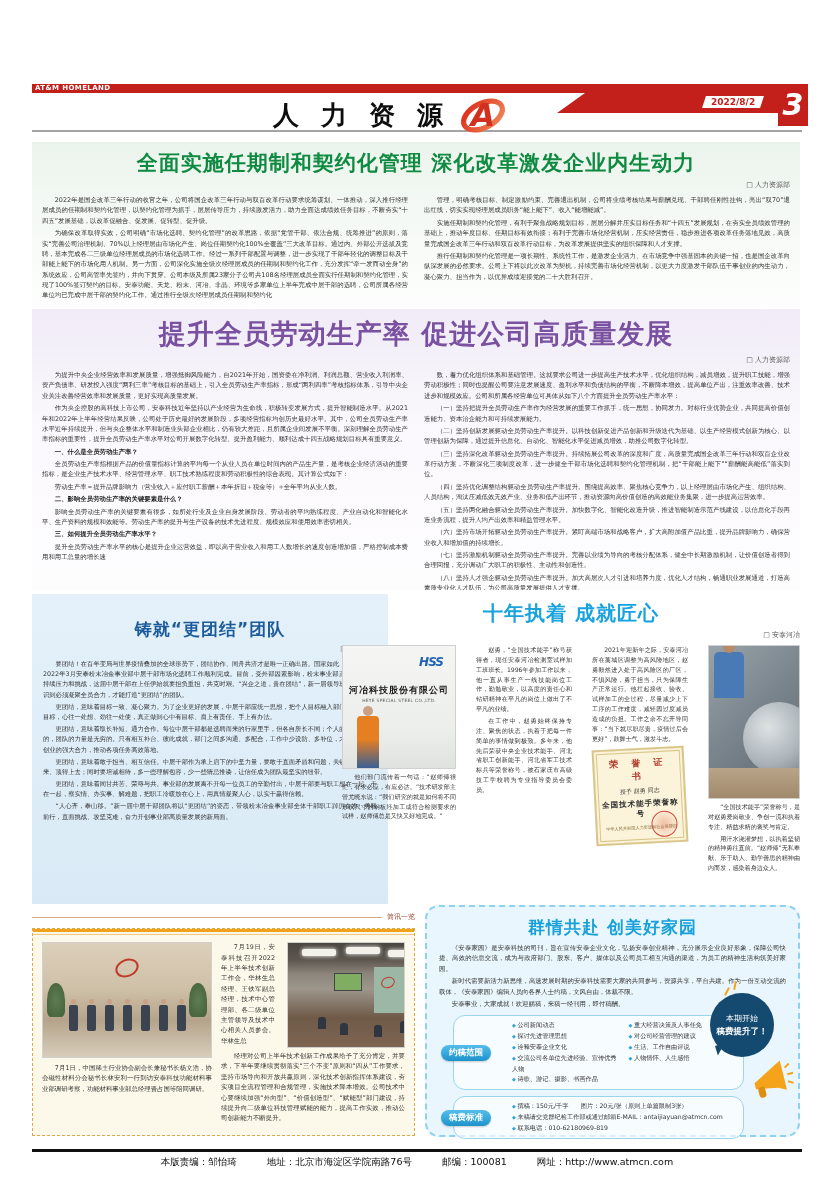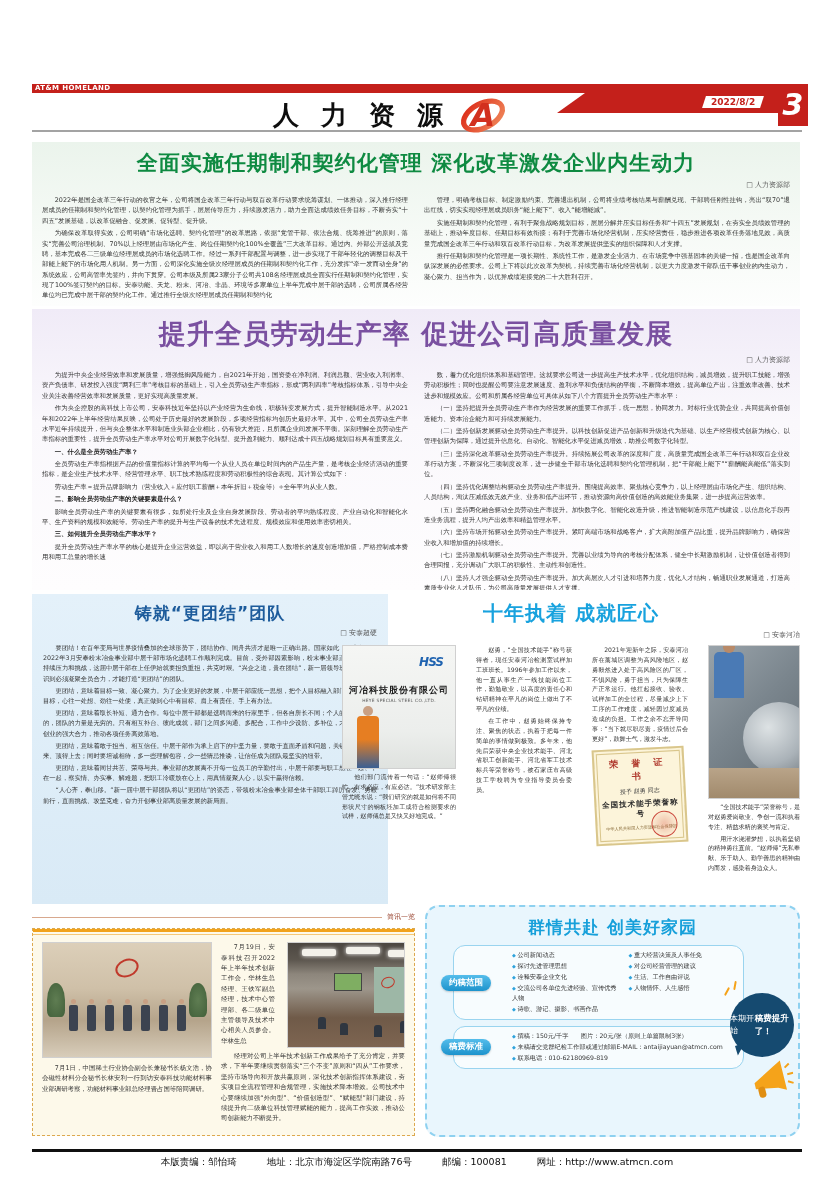--- a/index.html
+++ b/index.html
@@ -32,21 +32,21 @@
   .subhead{font-weight:700;color:#1d1d1d;}
 
   .a1{position:absolute;left:32px;top:142px;width:768px;height:164px;padding:5px 10px;
       background:linear-gradient(180deg,#ebf4ec 0%,#f6faf6 55%,#fdfefd 100%);}
   .a1 h1{font-size:21px;color:#0e8a41;}
 
   .a2{position:absolute;left:32px;top:309px;width:768px;height:281px;padding:5px 10px;
       background:linear-gradient(180deg,#f0ebf7 0%,#faf8fc 40%,#fefdfe 100%);}
   .a2 h1{font-size:27px;color:#7a50a0;}
 
-  .a3{position:absolute;left:32px;top:594px;width:356px;height:310px;padding:4px 11px;
+  .a3{position:absolute;left:32px;top:594px;width:356px;height:310px;padding:20px 11px;
       background:linear-gradient(180deg,#e4f1fa 0%,#d9eaf6 100%);}
   .a3 h1{font-size:17px;color:#1c5b9b;margin-top:4px;}
   .a3 p{font-size:6.3px;}
 
   .a4{position:absolute;left:342px;top:594px;width:458px;height:310px;padding:2px 0;}
   .a4 h1{font-size:20px;color:#18a2de;margin-top:4px;}
   .a4-grid{display:flex;gap:20px;}
   .a4c1{width:114px;min-width:0;}
   .a4c2,.a4c3{flex:1;min-width:0;}
   .a4c4{width:92px;min-width:0;}
@@ -111,23 +111,23 @@
   .callbox p{font-size:6.4px;}
   .subbox{position:relative;border:1px solid #9ad4ef;border-radius:12px;background:rgba(255,255,255,.65);
           margin:6px 42px 0 14px;padding:4px 8px 4px 58px;}
   .pill{position:absolute;left:-13px;top:50%;transform:translateY(-50%);
         background:linear-gradient(180deg,#55bdeb,#1d93cc);color:#fff;font-size:8.5px;font-weight:700;
         padding:2px 8px;border-radius:10px;white-space:nowrap;box-shadow:0 1px 2px rgba(0,0,0,.2);}
   .blists{display:flex;gap:10px;}
   .callbox ul{list-style:none;margin:0;padding:0;flex:1;min-width:0;}
   .callbox li{font-size:6.2px;line-height:1.75;color:#333;text-align:left;}
   .callbox li::before{content:"◆ ";color:#2fa3dc;font-size:5px;}
-  .bubble{position:absolute;right:4px;top:86px;width:64px;height:64px;border-radius:50%;background:#154a70;
-          color:#fff;display:flex;align-items:center;justify-content:center;
-          font-size:8px;line-height:1.5;z-index:3;text-align:left;}
+  .bubble{position:absolute;right:24px;top:86px;width:64px;height:64px;border-radius:50%;background:#154a70;
+          color:#fff;display:flex;flex-direction:column;align-items:center;justify-content:center;
+          font-size:8px;line-height:1.5;z-index:3;text-align:center;}
   .bubble b{font-size:8.5px;}
   .bubble::after{content:"";position:absolute;left:-2px;bottom:4px;width:0;height:0;
                  border:7px solid transparent;border-right-color:#154a70;transform:rotate(28deg);}
   .spark{position:absolute;width:2px;height:9px;background:#f5a31a;border-radius:1px;}
   .sp1{right:70px;top:80px;transform:rotate(28deg);}
   .sp2{right:62px;top:74px;transform:rotate(10deg);}
   .mega{position:absolute;right:4px;top:152px;width:44px;height:40px;transform:rotate(-14deg);z-index:3;}
 
   
   .footer-rule{position:absolute;left:32px;right:28px;top:1149px;height:3px;background:#101010;}
@@ -309,20 +309,25 @@
             <div class="sit" style="left:112px;bottom:14px"></div>
           </div>
         </div>
         <p>经理对公司上半年技术创新工作成果给予了充分肯定，并要求，下半年要继续贯彻落实“三个不变”原则和“四从”工作要求，坚持市场导向和开放共赢原则，深化技术创新指挥体系建设，夯实项目全流程管理和合规管理，实施技术降本增效。公司技术中心要继续加强“外向型”、“价值创造型”、“赋能型”部门建设，持续提升向二级单位科技管理赋能的能力，提高工作实效，推动公司创新能力不断提升。</p>
       </div>
     </div>
   </div>
 
   <div class="callbox">
     <h1>群情共赴 创美好家园</h1>
+    <div>
+        <p>《安泰家园》是安泰科技的司刊，旨在宣传安泰企业文化，弘扬安泰创业精神，充分展示企业良好形象，保障公司快捷、高效的信息交流，成为与政府部门、股东、客户、媒体以及公司员工相互沟通的渠道，为员工的精神生活构筑美好家园。</p>
+        <p>新时代需要新活力新思维，高速发展时期的安泰科技需要大家的共同参与，资源共享，平台共建。作为一份互动交流的载体，《安泰家园》编辑人员向各界人士约稿，文风自由，体裁不限。</p>
+        <p>安泰事业，大家成就！欢迎赐稿，来稿一经刊用，即付稿酬。</p>
+      </div>
 
     <div class="subbox">
       <div class="pill">约稿范围</div>
       <div class="blists">
         <ul>
             <li>公司新闻动态</li>
             <li>探讨先进管理思想</li>
             <li>诠释安泰企业文化</li>
             <li>交流公司各单位先进经验、宣传优秀人物</li>
             <li>诗歌、游记、摄影、书画作品</li>

